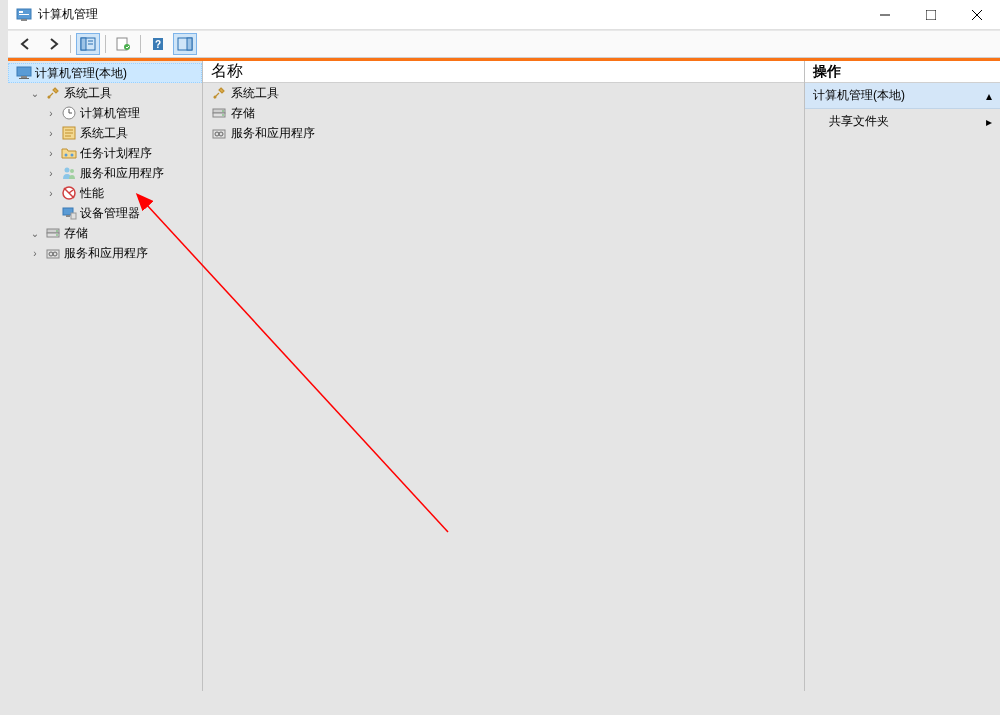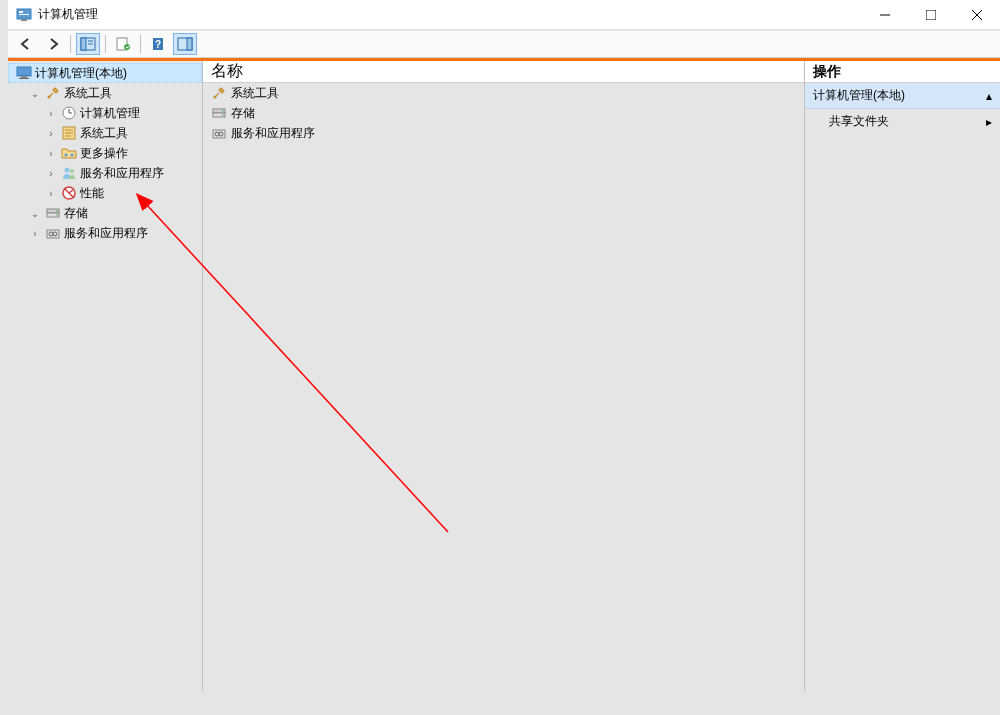--- a/index.html
+++ b/index.html
@@ -180,21 +180,21 @@
           </div>
           <div class="tree-node">
             <span class="tree-toggle">›</span>
             <span class="tree-icon">
               <svg width="16" height="16" viewBox="0 0 16 16">
                   <path d="M1 4 L6 4 L7 6 L15 6 L15 13 L1 13 Z" fill="#f4d991" stroke="#c09030"></path>
                   <circle cx="5" cy="10" r="1.5" fill="#5a9bd5"></circle>
                   <circle cx="11" cy="10" r="1.5" fill="#5a9bd5"></circle>
                 </svg>
             </span>
-            <span class="tree-label">更多操作</span>
+            <span class="tree-label">任务计划程序</span>
           </div>
           <div class="tree-node">
             <span class="tree-toggle">›</span>
             <span class="tree-icon">
               <svg width="16" height="16" viewBox="0 0 16 16">
                   <circle cx="6" cy="5" r="2.5" fill="#8cc6e8"></circle>
                   <circle cx="11" cy="6" r="2" fill="#a0d0a0"></circle>
                   <path d="M2 14 Q2 9 6 9 Q10 9 10 14" fill="#8cc6e8"></path>
                   <path d="M8 14 Q8 10 11 10 Q14 10 14 14" fill="#a0d0a0"></path>
                 </svg>
@@ -204,20 +204,31 @@
           <div class="tree-node">
             <span class="tree-toggle">›</span>
             <span class="tree-icon">
               <svg width="16" height="16" viewBox="0 0 16 16">
                   <circle cx="8" cy="8" r="6" fill="#fff" stroke="#d04040" stroke-width="1.5"></circle>
                   <line x1="8" y1="8" x2="12" y2="5" stroke="#d04040" stroke-width="1.5"></line>
                   <line x1="3" y1="3" x2="13" y2="13" stroke="#d04040" stroke-width="1.5"></line>
                 </svg>
             </span>
             <span class="tree-label">性能</span>
+          </div>
+          <div class="tree-node">
+            <span class="tree-toggle" style="visibility:hidden">›</span>
+            <span class="tree-icon">
+              <svg width="16" height="16" viewBox="0 0 16 16">
+                  <rect x="2" y="3" width="10" height="7" fill="#5a9bd5" stroke="#3a7bb5"></rect>
+                  <rect x="5" y="10" width="4" height="2" fill="#888"></rect>
+                  <rect x="10" y="8" width="5" height="6" fill="#e0e0e0" stroke="#999"></rect>
+                </svg>
+            </span>
+            <span class="tree-label">设备管理器</span>
           </div>
         </div>
         <div class="tree-node">
           <span class="tree-toggle">⌄</span>
           <span class="tree-icon">
             <svg width="16" height="16" viewBox="0 0 16 16">
                 <rect x="2" y="4" width="12" height="4" fill="#d0d0d0" stroke="#888"></rect>
                 <rect x="2" y="8" width="12" height="4" fill="#e0e0e0" stroke="#888"></rect>
                 <circle cx="12" cy="6" r="0.8" fill="#4caf50"></circle>
                 <circle cx="12" cy="10" r="0.8" fill="#4caf50"></circle>

